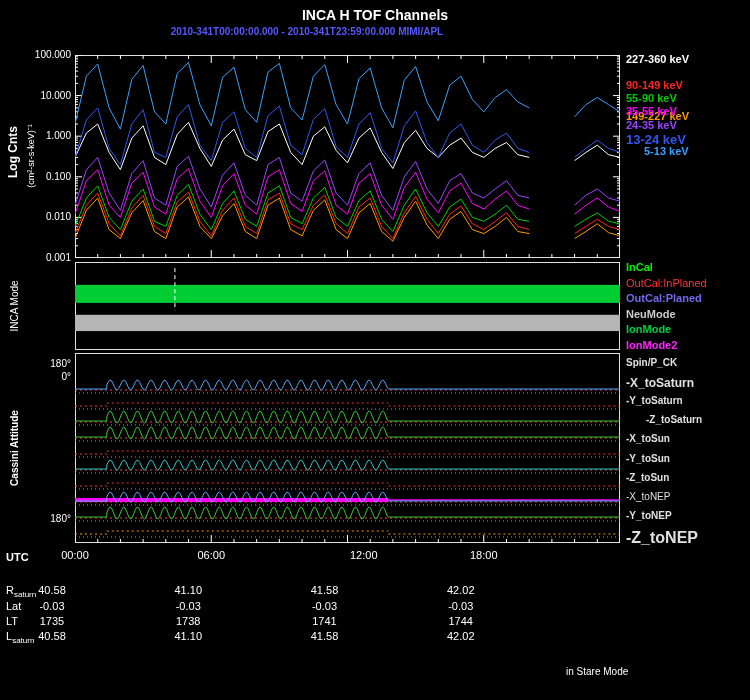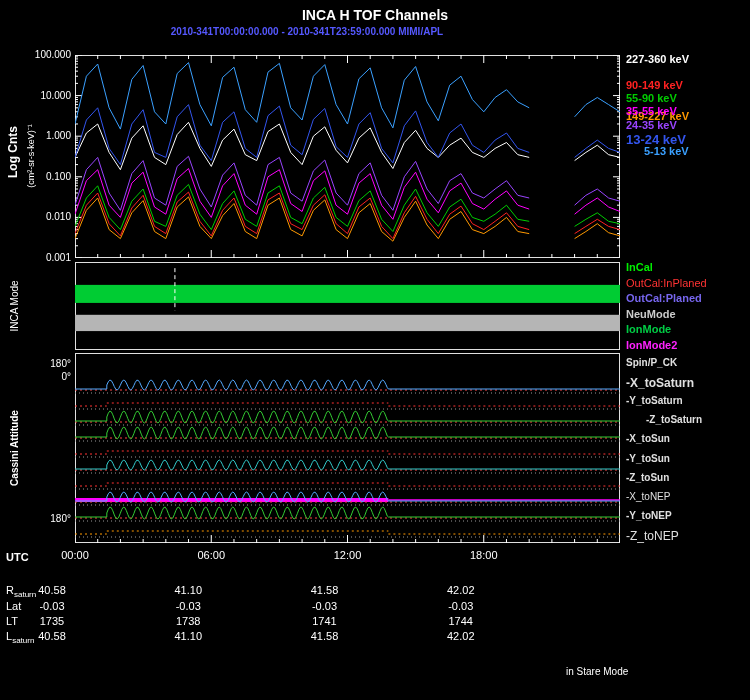--- a/index.html
+++ b/index.html
@@ -291,24 +291,24 @@
     <div style="position: absolute; left: 626px; top: 339px; font-size: 11px; font-weight: bold; white-space: nowrap; color: rgb(255, 34, 255);">IonMode2</div>
     <div style="position: absolute; left: 626px; top: 357px; font-size: 10px; font-weight: bold; white-space: nowrap; color: rgb(224, 224, 224);">Spin/P_CK</div>
     <div style="position: absolute; left: 626px; top: 376.1px; font-size: 12px; font-weight: bold; white-space: nowrap; color: rgb(224, 224, 224);">-X_toSaturn</div>
     <div style="position: absolute; left: 626px; top: 395.2px; font-size: 10px; font-weight: bold; white-space: nowrap; color: rgb(224, 224, 224);">-Y_toSaturn</div>
     <div style="position: absolute; left: 626px; top: 414.3px; font-size: 10px; font-weight: bold; white-space: nowrap; color: rgb(224, 224, 224); margin-left: 20px;">-Z_toSaturn</div>
     <div style="position: absolute; left: 626px; top: 433.4px; font-size: 10px; font-weight: bold; white-space: nowrap; color: rgb(224, 224, 224);">-X_toSun</div>
     <div style="position: absolute; left: 626px; top: 452.5px; font-size: 10px; font-weight: bold; white-space: nowrap; color: rgb(224, 224, 224);">-Y_toSun</div>
     <div style="position: absolute; left: 626px; top: 471.6px; font-size: 10px; font-weight: bold; white-space: nowrap; color: rgb(224, 224, 224);">-Z_toSun</div>
     <div style="position: absolute; left: 626px; top: 490.7px; font-size: 10px; font-weight: normal; white-space: nowrap; color: rgb(224, 224, 224);">-X_toNEP</div>
     <div style="position: absolute; left: 626px; top: 509.8px; font-size: 10px; font-weight: bold; white-space: nowrap; color: rgb(224, 224, 224);">-Y_toNEP</div>
-    <div style="position: absolute; left: 626px; top: 528.9px; font-size: 12px; font-weight: normal; white-space: nowrap; color: rgb(224, 224, 224);">-Z_toNEP</div>
+    <div style="position: absolute; left: 626px; top: 528.9px; font-size: 16px; font-weight: bold; white-space: nowrap; color: rgb(224, 224, 224);">-Z_toNEP</div>
     <div style="position: absolute; color: rgb(255, 255, 255); left: 45px; top: 549px; width: 60px; text-align: center; font-size: 11px;">00:00</div>
     <div style="position: absolute; color: rgb(255, 255, 255); left: 181.25px; top: 549px; width: 60px; text-align: center; font-size: 11px;">06:00</div>
-    <div style="position: absolute; color: rgb(255, 255, 255); left: 317.5px; top: 549px; width: 60px; text-align: center; font-size: 11px;">12:00</div>
+    <div style="position: absolute; color: rgb(255, 255, 255); left: 317.5px; top: 549px; width: 60px; text-align: right; font-size: 11px;">12:00</div>
     <div style="position: absolute; color: rgb(255, 255, 255); left: 453.75px; top: 549px; width: 60px; text-align: center; font-size: 11px;">18:00</div>
     <div style="position: absolute; color: rgb(255, 255, 255); left: 24px; top: 584px; width: 56px; text-align: center; font-size: 11px;">40.58</div>
     <div style="position: absolute; color: rgb(255, 255, 255); left: 160.25px; top: 584px; width: 56px; text-align: center; font-size: 11px;">41.10</div>
     <div style="position: absolute; color: rgb(255, 255, 255); left: 296.5px; top: 584px; width: 56px; text-align: center; font-size: 11px;">41.58</div>
     <div style="position: absolute; color: rgb(255, 255, 255); left: 432.75px; top: 584px; width: 56px; text-align: center; font-size: 11px;">42.02</div>
     <div style="position: absolute; color: rgb(255, 255, 255); left: 24px; top: 600px; width: 56px; text-align: center; font-size: 11px;">-0.03</div>
     <div style="position: absolute; color: rgb(255, 255, 255); left: 160.25px; top: 600px; width: 56px; text-align: center; font-size: 11px;">-0.03</div>
     <div style="position: absolute; color: rgb(255, 255, 255); left: 296.5px; top: 600px; width: 56px; text-align: center; font-size: 11px;">-0.03</div>
     <div style="position: absolute; color: rgb(255, 255, 255); left: 432.75px; top: 600px; width: 56px; text-align: center; font-size: 11px;">-0.03</div>
     <div style="position: absolute; color: rgb(255, 255, 255); left: 24px; top: 615px; width: 56px; text-align: center; font-size: 11px;">1735</div>

